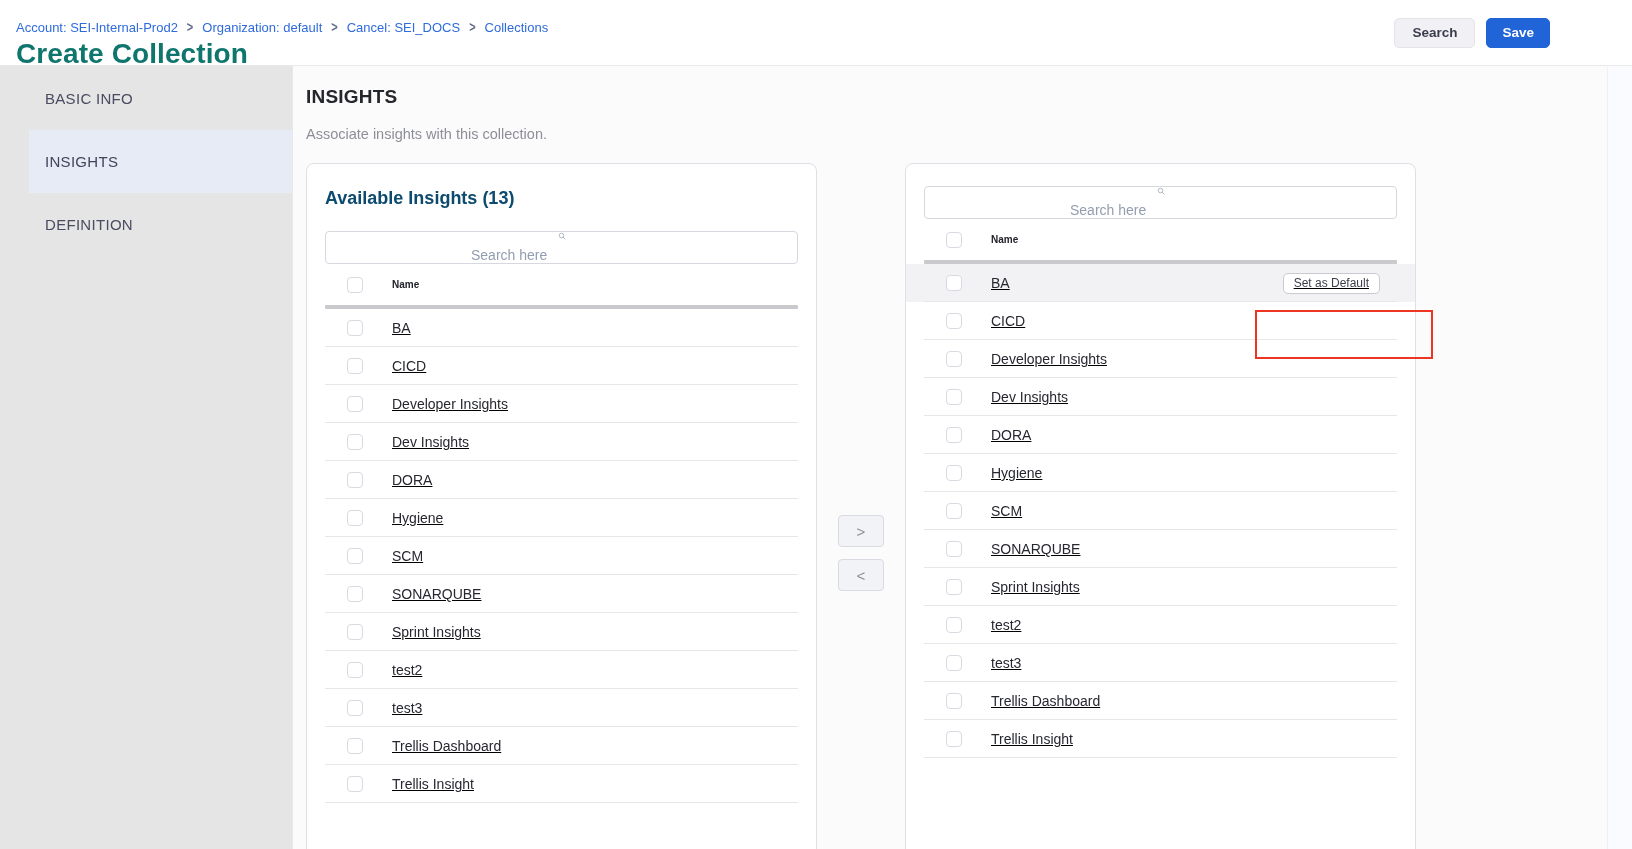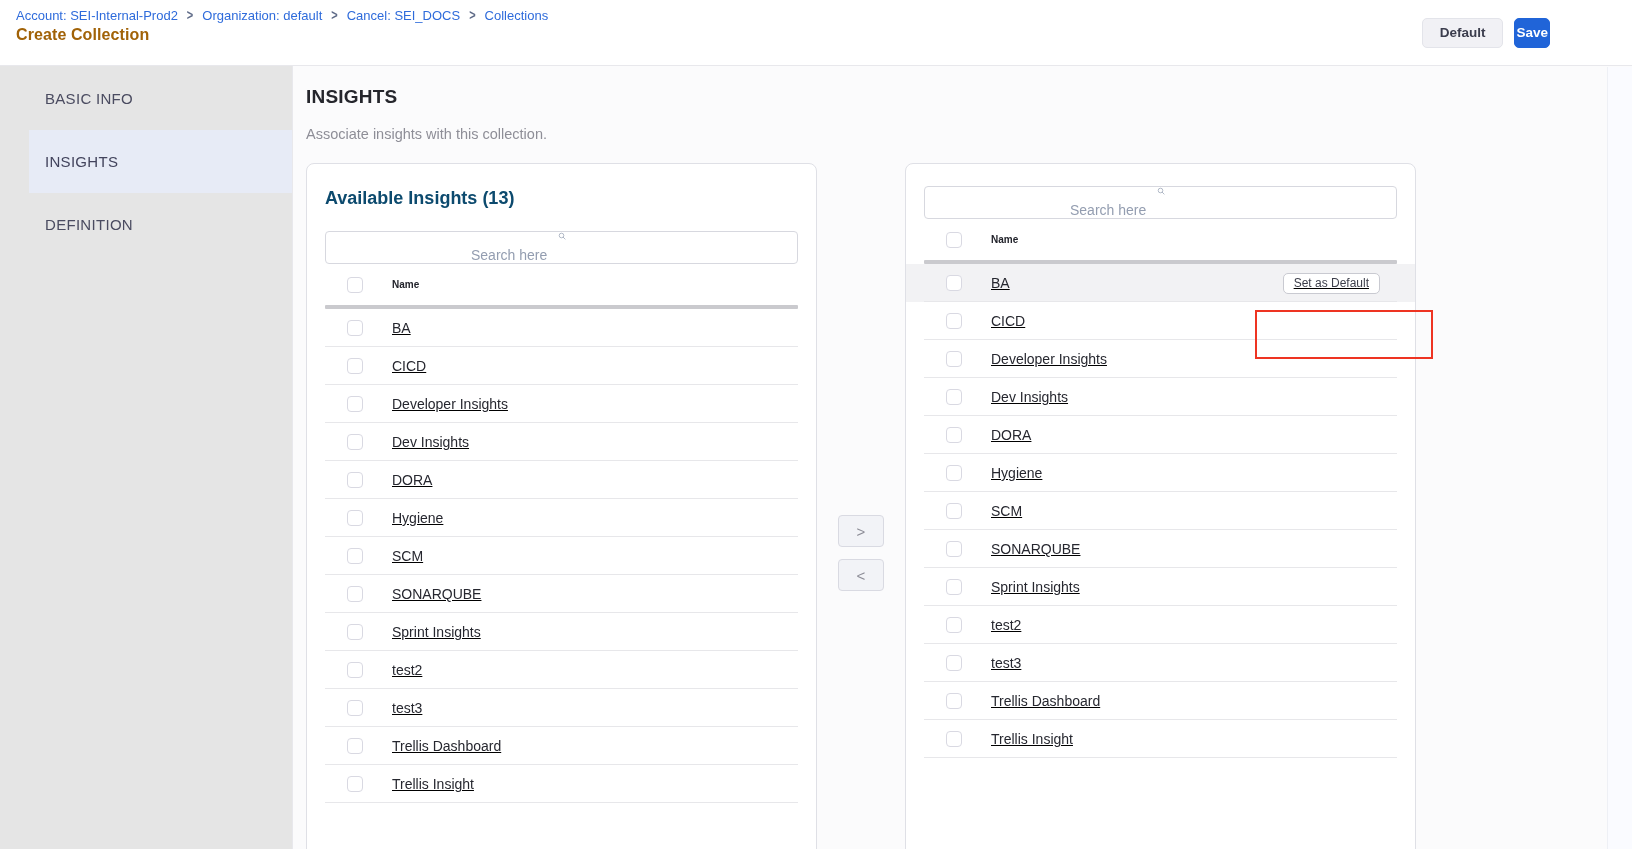--- a/index.html
+++ b/index.html
@@ -3,30 +3,30 @@
 <meta charset="utf-8">
 <style>
   * { margin:0; padding:0; box-sizing:border-box; }
   html,body { width:1632px; height:849px; }
   body { font-family:"Liberation Sans","DejaVu Sans",sans-serif; background:#fff; }
   .page { position:relative; width:1632px; height:849px; overflow:hidden; background:#fff; }
 
   
   .topbar { height:66px; background:#fff; border-bottom:1px solid #e8e8ec;
             display:flex; justify-content:space-between; padding:0 82px 0 16px; }
-  .topbar-left { padding-top:8px; }
+  .topbar-left { padding-top:20px; }
   .breadcrumb { display:flex; align-items:center; gap:9px; font-size:13px; line-height:15px; }
   .bc-link { color:#2e6bdb; text-decoration:none; cursor:pointer; }
   .bc-sep { color:#5f6b88; font-size:11px; font-weight:700; transform:scaleY(1.25); }
-  .page-title { margin-top:3px; font-size:16px; font-weight:700; color:#a16207; letter-spacing:0.1px; }
+  .page-title { margin-top:3px; font-size:28px; font-weight:700; color:#0f766e; letter-spacing:0.1px; }
   .topbar-actions { display:flex; align-items:center; gap:11px; }
   .btn { height:30px; border-radius:5px; font-size:13.5px; font-weight:700; cursor:pointer;
          font-family:inherit; display:inline-flex; align-items:center; justify-content:center; }
   .btn-secondary { background:#f1f1f5; border:1px solid #e3e4ea; color:#3b3d4d; padding:0 17px; }
-  .btn-primary { background:#2064d8; border:1px solid #2064d8; color:#fff; padding:0 1px; }
+  .btn-primary { background:#2064d8; border:1px solid #2064d8; color:#fff; padding:0 15px; }
 
   
   .body { display:flex; height:783px; }
   .sidebar { width:293px; flex:0 0 293px; background:#e5e5e5; border-right:1px solid #e8e8ec; padding-top:1px;text-align:center; }
   .side-item { height:63px; margin-left:29px; padding-left:16px; display:flex; align-items:center;
                font-size:15px; letter-spacing:0.3px; color:#4a4b60; cursor:pointer; }
   .side-item.active { background:#e7ebf6; color:#42435c; }
 
   
   .content { flex:1; background:#fbfbfc; padding:20px 0 0 13px; position:relative; }
@@ -79,21 +79,21 @@
           <span class="bc-sep">&gt;</span>
           <a class="bc-link">Organization: default</a>
           <span class="bc-sep">&gt;</span>
           <a class="bc-link">Cancel: SEI_DOCS</a>
           <span class="bc-sep">&gt;</span>
           <a class="bc-link">Collections</a>
         </nav>
       <h1 class="page-title">Create Collection</h1>
     </div>
     <div class="topbar-actions">
-      <button class="btn btn-secondary">Default</button>
+      <button class="btn btn-secondary">Search</button>
       <button class="btn btn-primary">Save</button>
     </div>
   </header>
 
   <div class="body">
     <aside class="sidebar">
       <div class="side-item">BASIC INFO</div>
       <div class="side-item active">INSIGHTS</div>
       <div class="side-item">DEFINITION</div>
     </aside>

